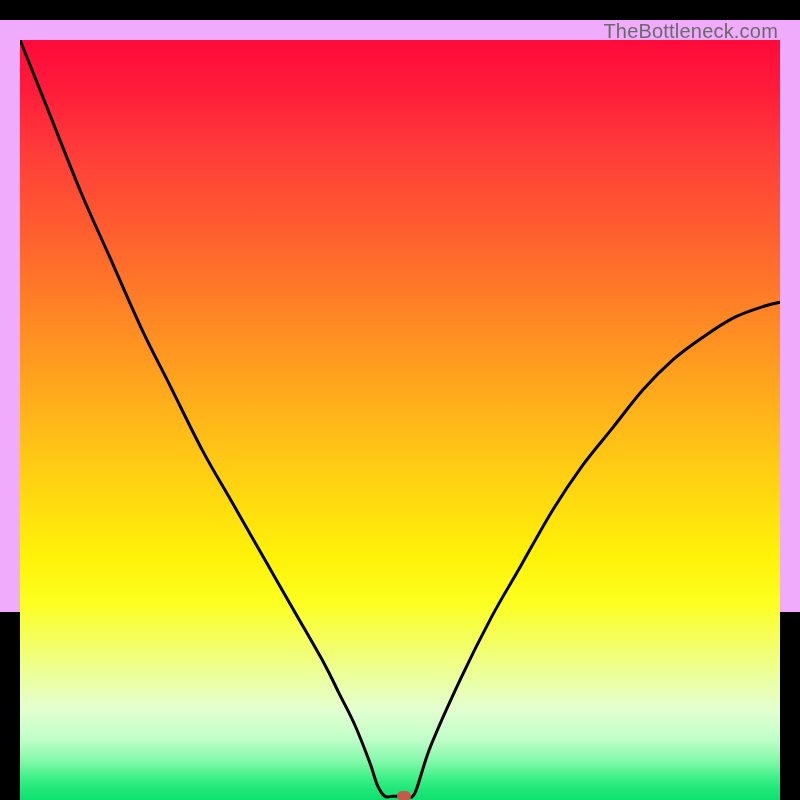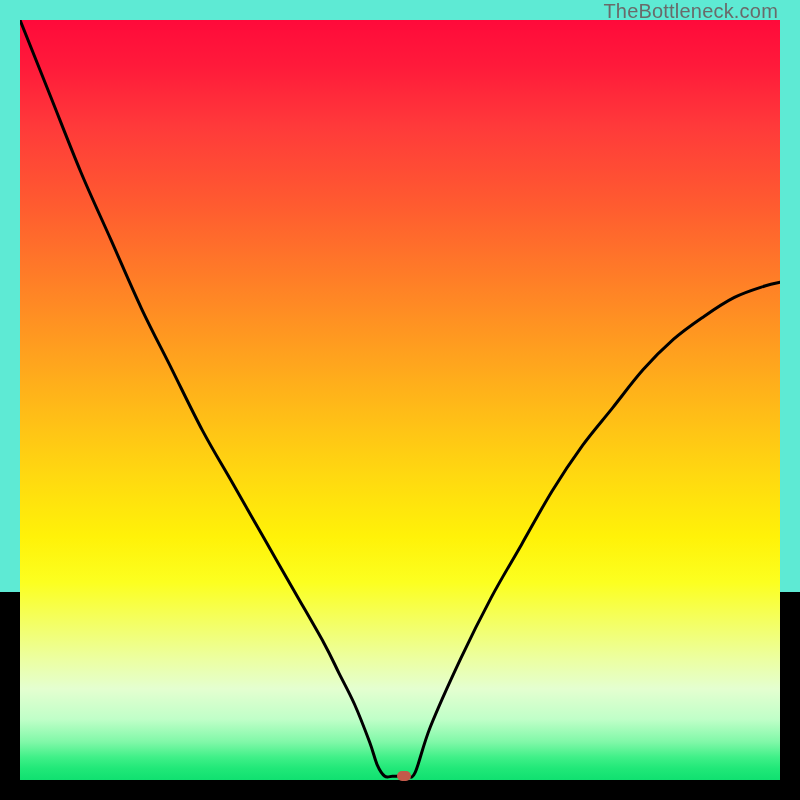--- a/index.html
+++ b/index.html
@@ -8,21 +8,22 @@
     width: 800px;
     height: 800px;
     overflow: hidden;
     background: #000;
     font-family: Arial, Helvetica, sans-serif;
   }
   .frame {
     position: relative;
     width: 800px;
     height: 592px;
-    background: #5eead4;
+    background: #f0abfc;
+    margin-top: 20px;
   }
   .plot-area {
     position: absolute;
     left: 20px;
     top: 20px;
     width: 760px;
     height: 760px;
     background: linear-gradient(to bottom,
       #ff0a3a 0%,
       #ff1a3a 6%,

